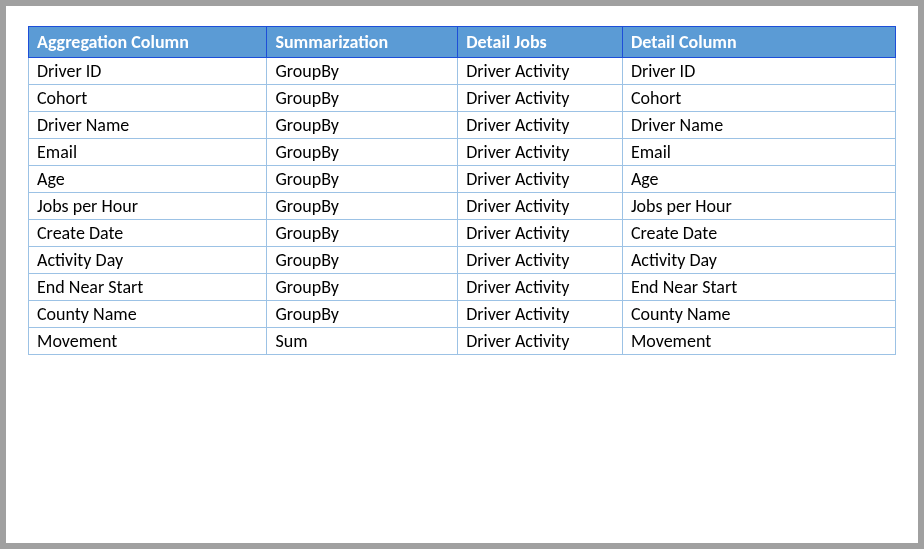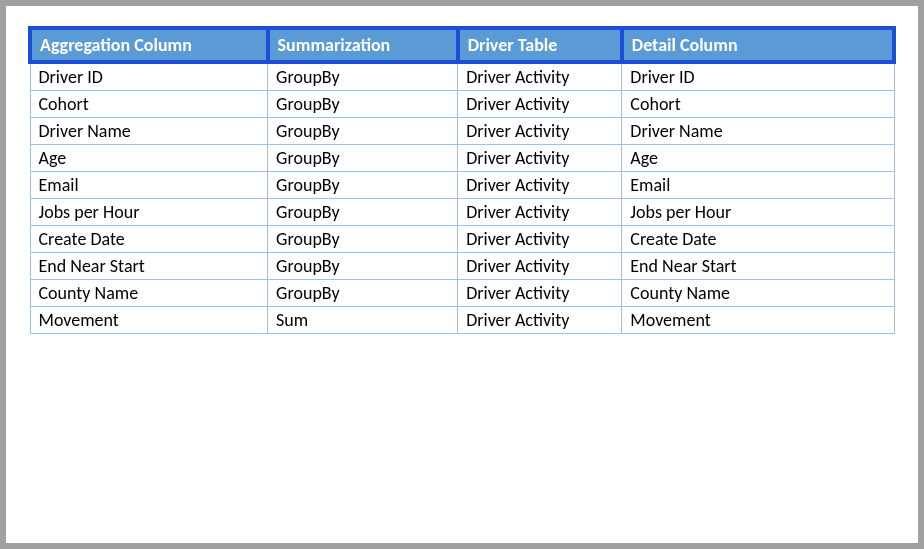--- a/index.html
+++ b/index.html
@@ -29,21 +29,21 @@
     col.col-sum { width: 22%; }
     col.col-dtable { width: 19%; }
     col.col-dcol { width: 31.5%; }
     th {
       background: #5b9bd5;
       color: #ffffff;
       font-weight: 700;
       text-align: left;
       padding: 4px 8px;
       font-size: 18px;
-      border: 4px solid #1d4ed8;
+      border: 1px solid #1d4ed8;
     }
     td {
       border: 1px solid #9cc2e5;
       padding: 2px 8px;
       font-size: 18px;
       color: #000000;
       background: #ffffff;
     }
   </style>
 </head>
@@ -54,21 +54,21 @@
     <colgroup>
       <col class="col-agg">
       <col class="col-sum">
       <col class="col-dtable">
       <col class="col-dcol">
     </colgroup>
     <thead>
       <tr>
         <th>Aggregation Column</th>
         <th>Summarization</th>
-        <th>Driver Table</th>
+        <th>Detail Jobs</th>
         <th>Detail Column</th>
       </tr>
     </thead>
     <tbody id="table-body">
     <tr>
           <td>Driver ID</td>
           <td>GroupBy</td>
           <td>Driver Activity</td>
           <td>Driver ID</td>
         </tr>
@@ -78,42 +78,48 @@
           <td>Driver Activity</td>
           <td>Cohort</td>
         </tr>
         <tr>
           <td>Driver Name</td>
           <td>GroupBy</td>
           <td>Driver Activity</td>
           <td>Driver Name</td>
         </tr>
         <tr>
+          <td>Email</td>
+          <td>GroupBy</td>
+          <td>Driver Activity</td>
+          <td>Email</td>
+        </tr>
+        <tr>
           <td>Age</td>
           <td>GroupBy</td>
           <td>Driver Activity</td>
           <td>Age</td>
-        </tr>
-        <tr>
-          <td>Email</td>
-          <td>GroupBy</td>
-          <td>Driver Activity</td>
-          <td>Email</td>
         </tr>
         <tr>
           <td>Jobs per Hour</td>
           <td>GroupBy</td>
           <td>Driver Activity</td>
           <td>Jobs per Hour</td>
         </tr>
         <tr>
           <td>Create Date</td>
           <td>GroupBy</td>
           <td>Driver Activity</td>
           <td>Create Date</td>
+        </tr>
+        <tr>
+          <td>Activity Day</td>
+          <td>GroupBy</td>
+          <td>Driver Activity</td>
+          <td>Activity Day</td>
         </tr>
         <tr>
           <td>End Near Start</td>
           <td>GroupBy</td>
           <td>Driver Activity</td>
           <td>End Near Start</td>
         </tr>
         <tr>
           <td>County Name</td>
           <td>GroupBy</td>

